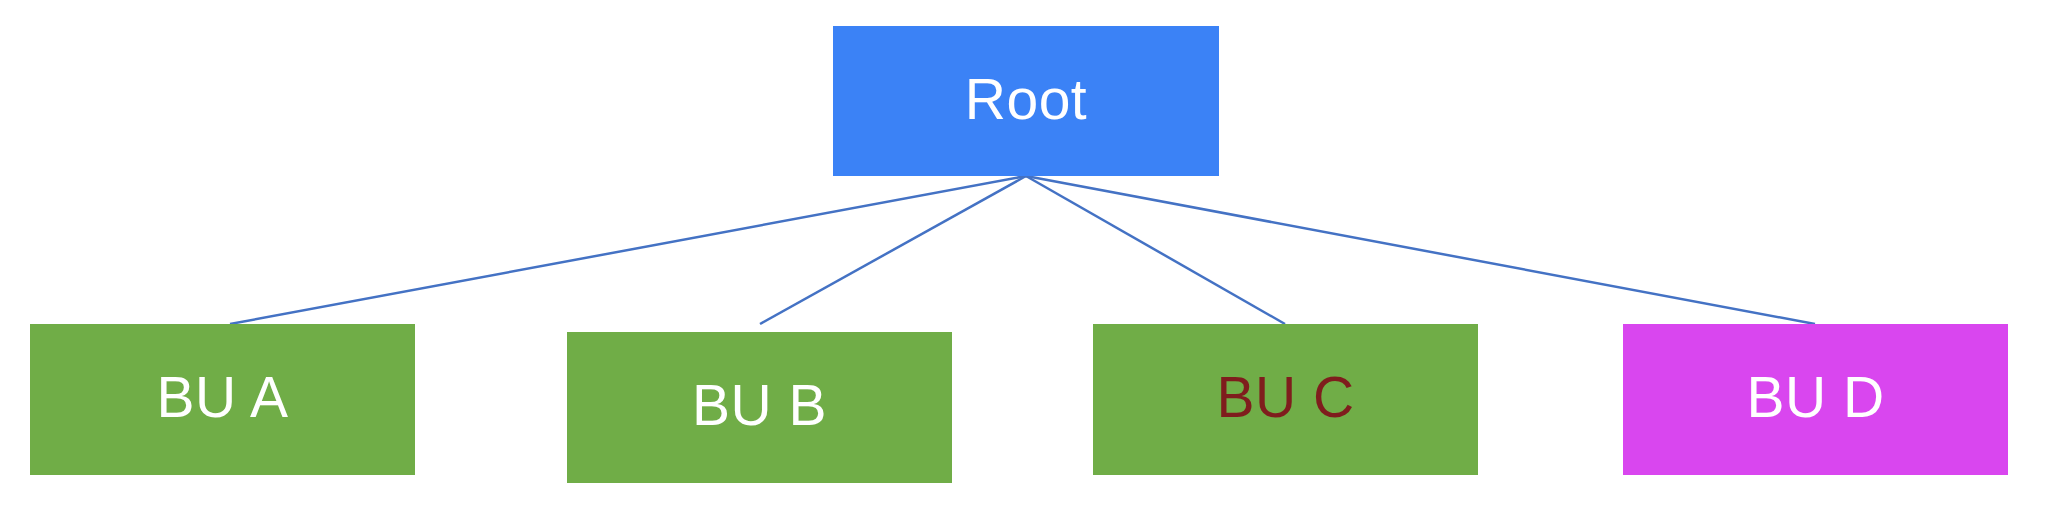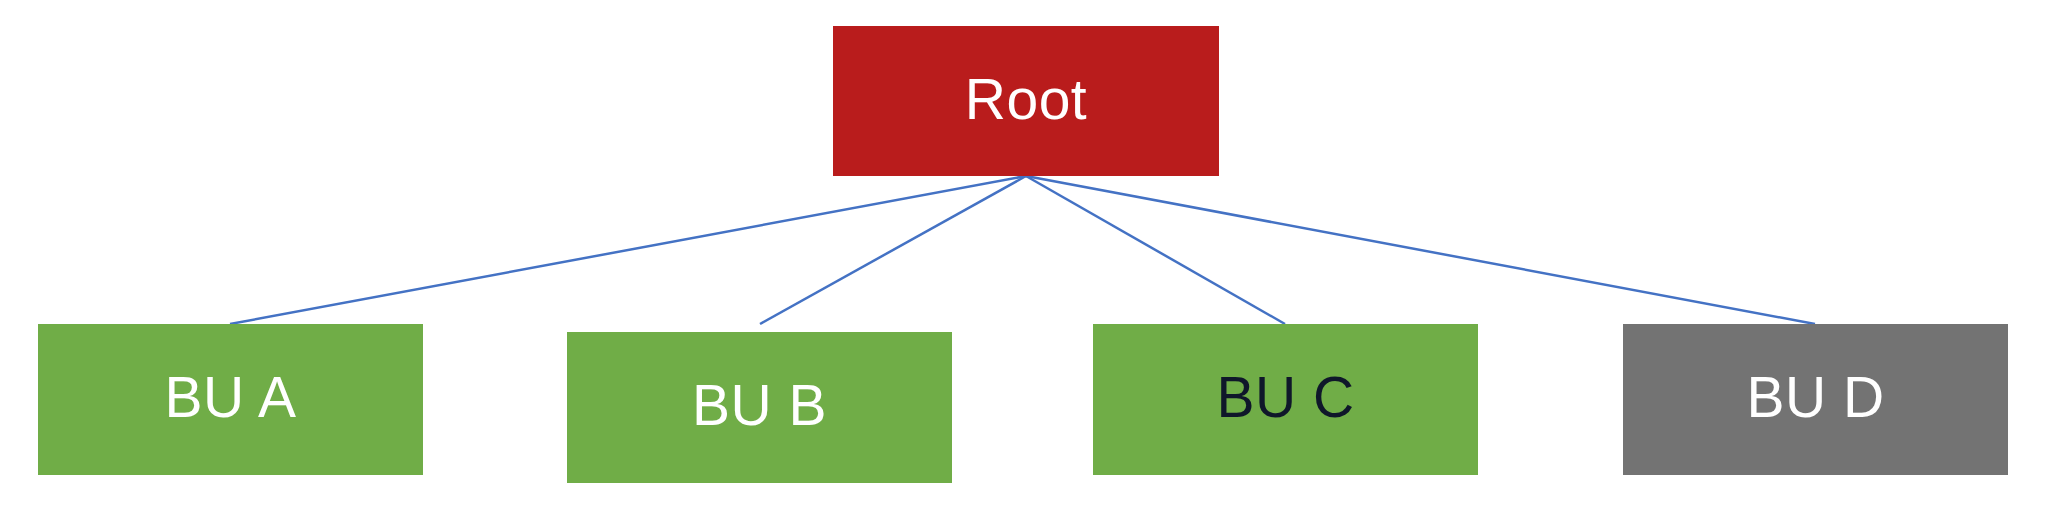--- a/index.html
+++ b/index.html
@@ -45,54 +45,54 @@
     left: 833px;
     top: 26px;
     width: 386px;
     height: 150px;
   }
   .node-child {
     top: 324px;
     width: 385px;
     height: 151px;
   }
-  .node-bu-a { left: 38px; align-items: center; }
+  .node-bu-a { left: 30px; align-items: center; }
   .node-bu-b { left: 567px; }
   .node-bu-c { left: 1093px; }
   .node-bu-d { left: 1623px; }
   line.connector {
     stroke-width: 2.5px;
     fill: none;
   }
 </style>
 </head>
 <body>
 
 <div class="canvas">
 
   <svg class="connector-layer" viewBox="0 0 2047 513">
     <line class="connector" x1="1026" y1="176" x2="230" y2="324" style="stroke: rgb(68, 114, 196);"></line>
     <line class="connector" x1="1026" y1="176" x2="760" y2="324" style="stroke: rgb(68, 114, 196);"></line>
     <line class="connector" x1="1026" y1="176" x2="1285" y2="324" style="stroke: rgb(68, 114, 196);"></line>
     <line class="connector" x1="1026" y1="176" x2="1815" y2="324" style="stroke: rgb(68, 114, 196);"></line>
   </svg>
 
-  <div class="node node-root" style="background-color: #b91c1c;">
+  <div class="node node-root" style="background-color: #3b82f6;">
     <span class="node-label" style="color: rgb(255, 255, 255);">Root</span>
   </div>
 
   <div class="node node-child node-bu-a" style="background-color: rgb(112, 173, 71);">
     <span class="node-label" style="color: rgb(255, 255, 255);">BU A</span>
   </div>
 
   <div class="node node-child node-bu-b" style="background-color: rgb(112, 173, 71); margin-top: 8px;">
     <span class="node-label" style="color: rgb(255, 255, 255);">BU B</span>
   </div>
 
   <div class="node node-child node-bu-c" style="background-color: rgb(112, 173, 71);">
-    <span class="node-label" style="color: #0f172a;">BU C</span>
+    <span class="node-label" style="color: #7f1d1d;">BU C</span>
   </div>
 
-  <div class="node node-child node-bu-d" style="background-color: #737373;">
+  <div class="node node-child node-bu-d" style="background-color: #d946ef;">
     <span class="node-label" style="color: rgb(255, 255, 255);">BU D</span>
   </div>
 
 </div>
 
 </body></html>

